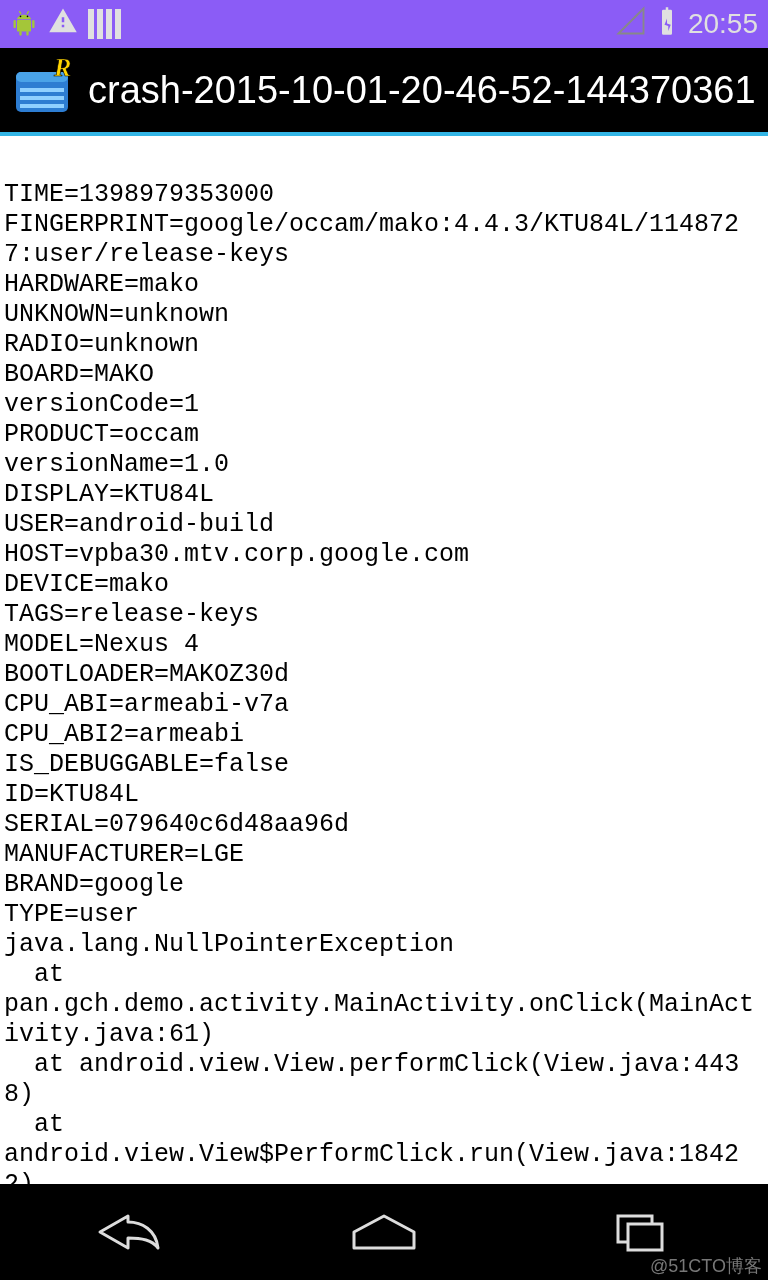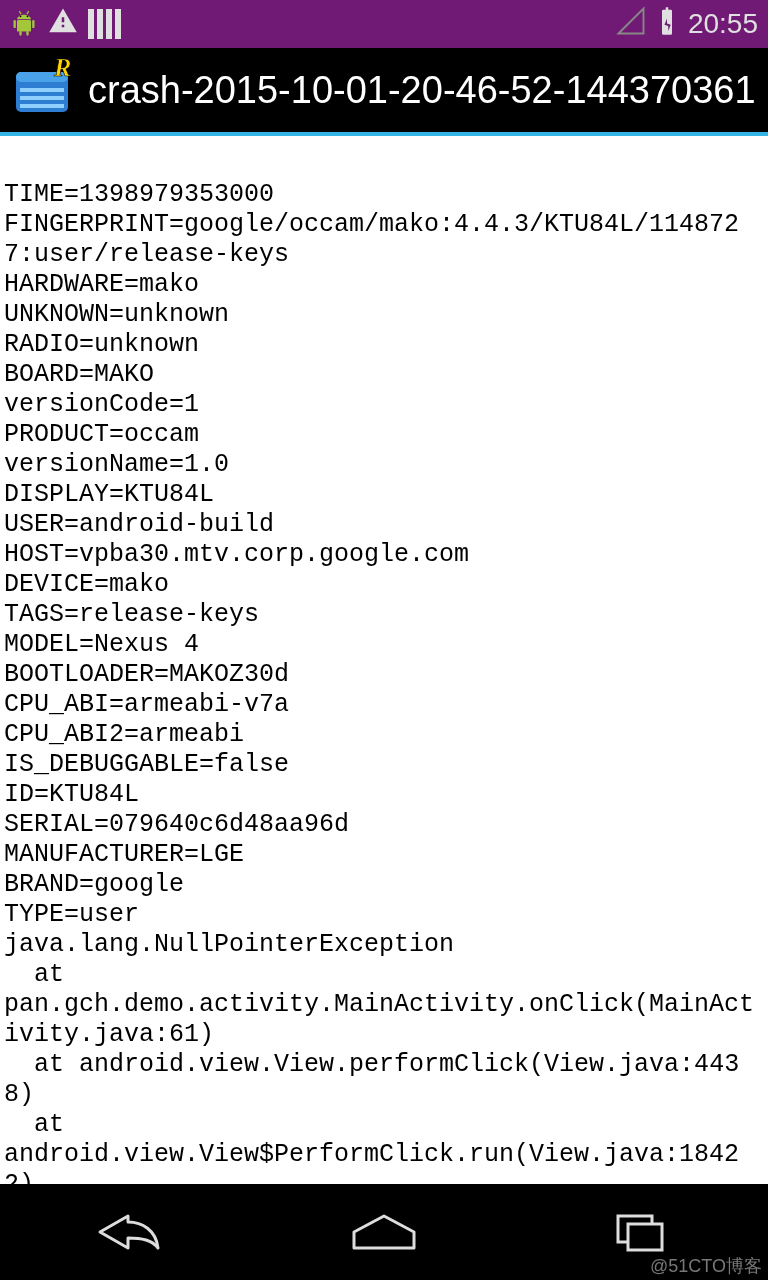--- a/index.html
+++ b/index.html
@@ -1,21 +1,21 @@
 <!DOCTYPE html>
 <html><head>
 <meta charset="utf-8">
 <style>
   * { margin: 0; padding: 0; box-sizing: border-box; }
   html, body { width: 768px; height: 1280px; overflow: hidden; font-family: monospace; }
   body { background: #fff; display: flex; flex-direction: column; }
 
   .status-bar {
     height: 48px;
-    background: #701a75;
+    background: #8b5cf6;
     display: flex;
     align-items: center;
     justify-content: space-between;
     padding: 4px 10px;
     color: #e0e0e0;
     font-family: sans-serif;
     font-size: 28px;
   }
   .status-left { display:flex; align-items:center; gap:10px; }
   .status-right { display:flex; align-items:center; gap:6px; }

